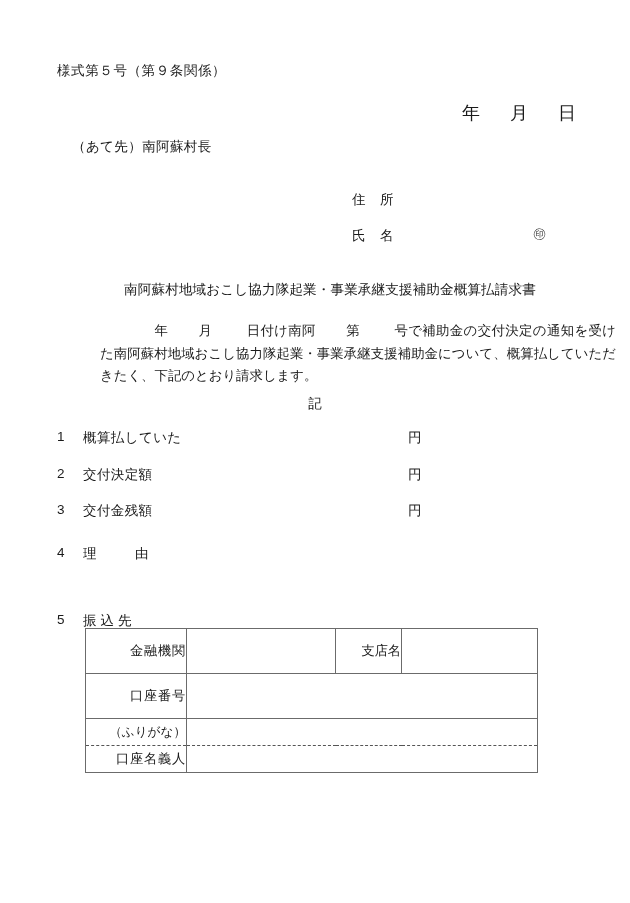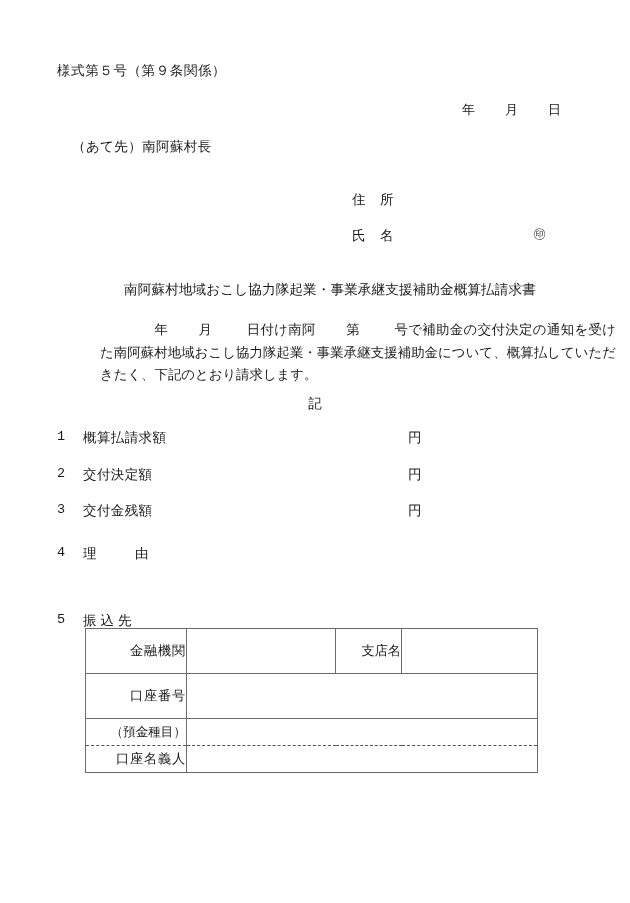--- a/index.html
+++ b/index.html
@@ -5,40 +5,40 @@
   html, body {
     margin: 0;
     padding: 0;
     background: #ffffff;
   }
   .page {
     position: relative;
     width: 630px;
     height: 903px;
     background: #ffffff;
-    font-family: Liberation Mono, monospace;
+    font-family: Liberation Sans, sans-serif;
     color: #1a1a1a;
     overflow: hidden;
   }
 
   
   .abs { position: absolute; }
 
   
   .form-no {
     left: 57px;
     top: 62px;
     font-size: 13.5px;
     letter-spacing: 0.6px;
     white-space: nowrap;
   }
   .date-line {
     left: 462px;
     top: 101px;
-    font-size: 13px;
+    font-size: 18px;
     white-space: nowrap;
   }
   .date-line .gap { display: inline-block; width: 30px; }
   .addressee {
     left: 72px;
     top: 138px;
     font-size: 13.5px;
     letter-spacing: 0.4px;
     white-space: nowrap;
   }
@@ -180,21 +180,21 @@
   <div class="abs doc-title">南阿蘇村地域おこし協力隊起業・事業承継支援補助金概算払請求書</div>
 
   <div class="abs body-para">
     <span class="indent"></span><span>年</span><span class="g-md"></span><span>月</span><span class="g-lg"></span><span>日付け南阿</span><span class="g-md"></span><span>第</span><span class="g-lg"></span><span>号で補助金の交付決定の通知を受け</span><span>た南阿蘇村地域おこし協力隊起業・事業承継支援補助金について、概算払していた</span><span>だきたく、下記のとおり請求します。</span>
   </div>
 
   <div class="abs ki-mark">記</div>
 
   <div class="abs item item-1">
     <span class="num">1</span>
-    <span class="label">概算払請求額</span>
+    <span class="label">概算払していた</span>
     <span class="unit">円</span>
   </div>
 
   <div class="abs item item-2">
     <span class="num">2</span>
     <span class="label">交付決定額</span>
     <span class="unit">円</span>
   </div>
 
   <div class="abs item item-3">
@@ -219,21 +219,21 @@
       <td class="lbl-cell">金融機関</td>
       <td style="width:148px"></td>
       <td style="width:65px">支店名</td>
       <td></td>
     </tr>
     <tr class="tall">
       <td class="lbl-cell">口座番号</td>
       <td colspan="3"></td>
     </tr>
     <tr class="short">
-      <td class="lbl-cell furi-label dotted-bottom">（預金種目）</td>
+      <td class="lbl-cell furi-label dotted-bottom">（ふりがな）</td>
       <td colspan="3" class="dotted-bottom"></td>
     </tr>
     <tr class="short">
       <td class="lbl-cell dotted-top">口座名義人</td>
       <td colspan="3" class="dotted-top"></td>
     </tr>
   </tbody>
     </table>
 
 </div>

